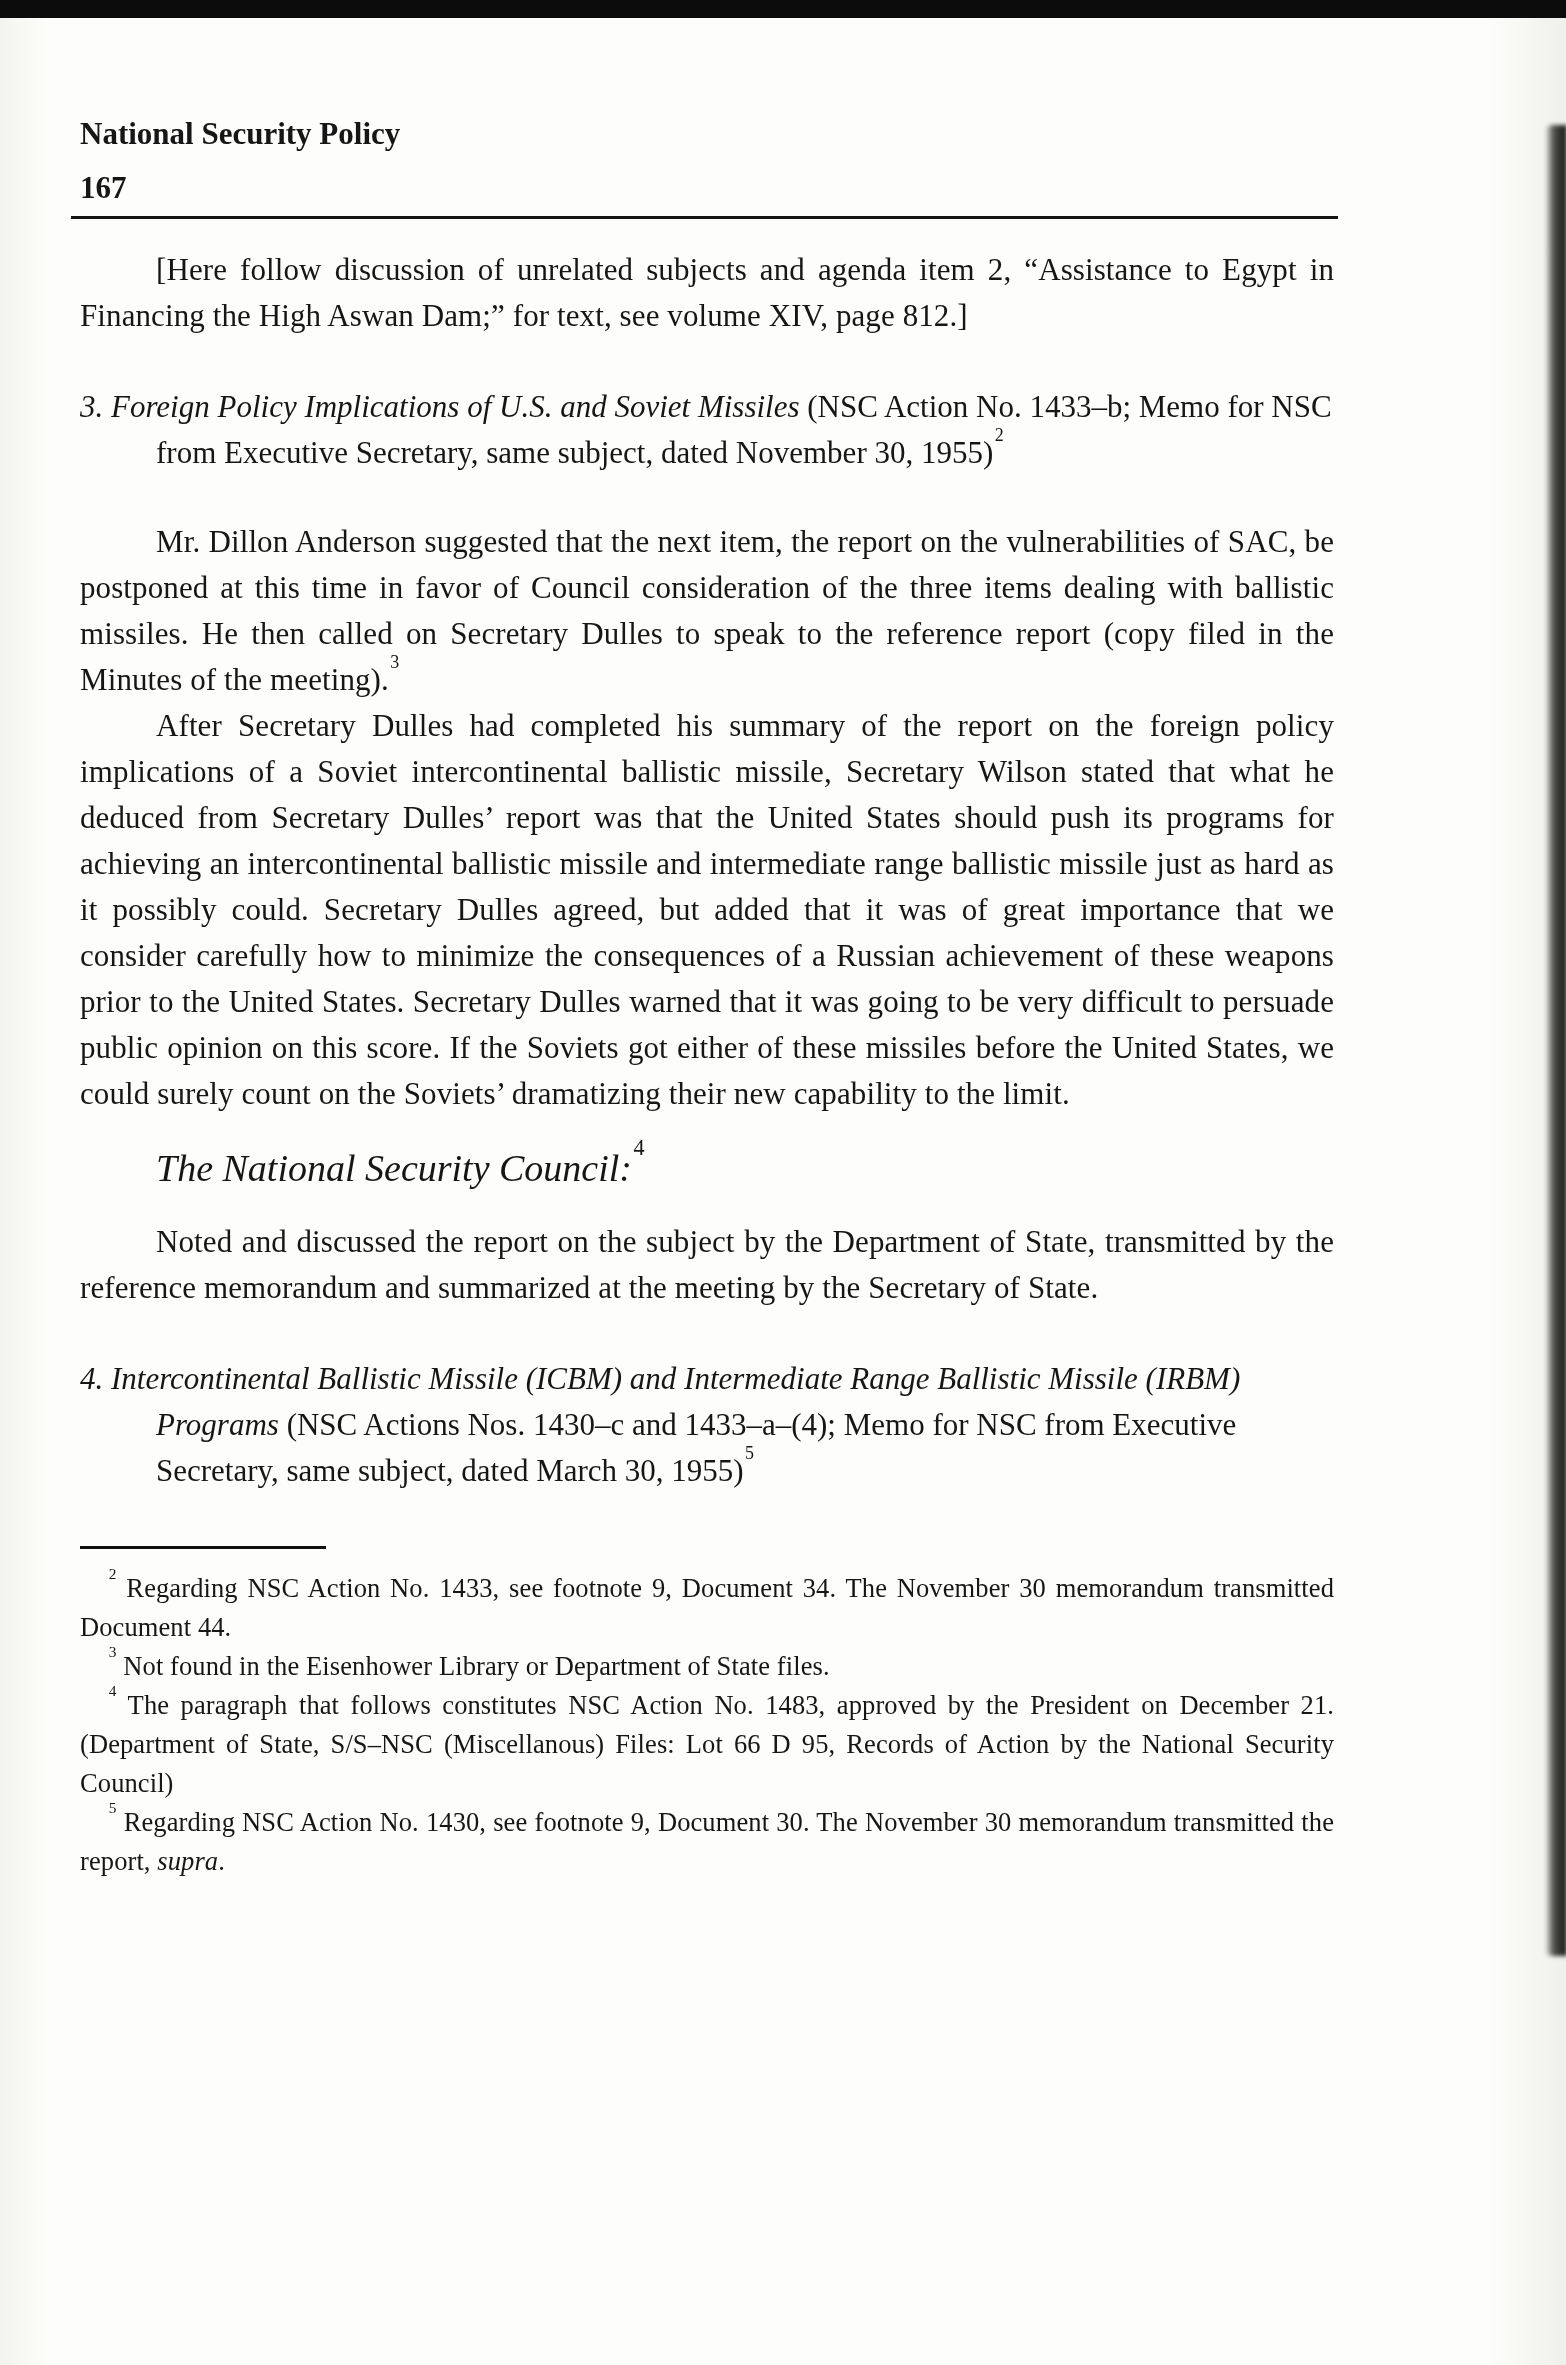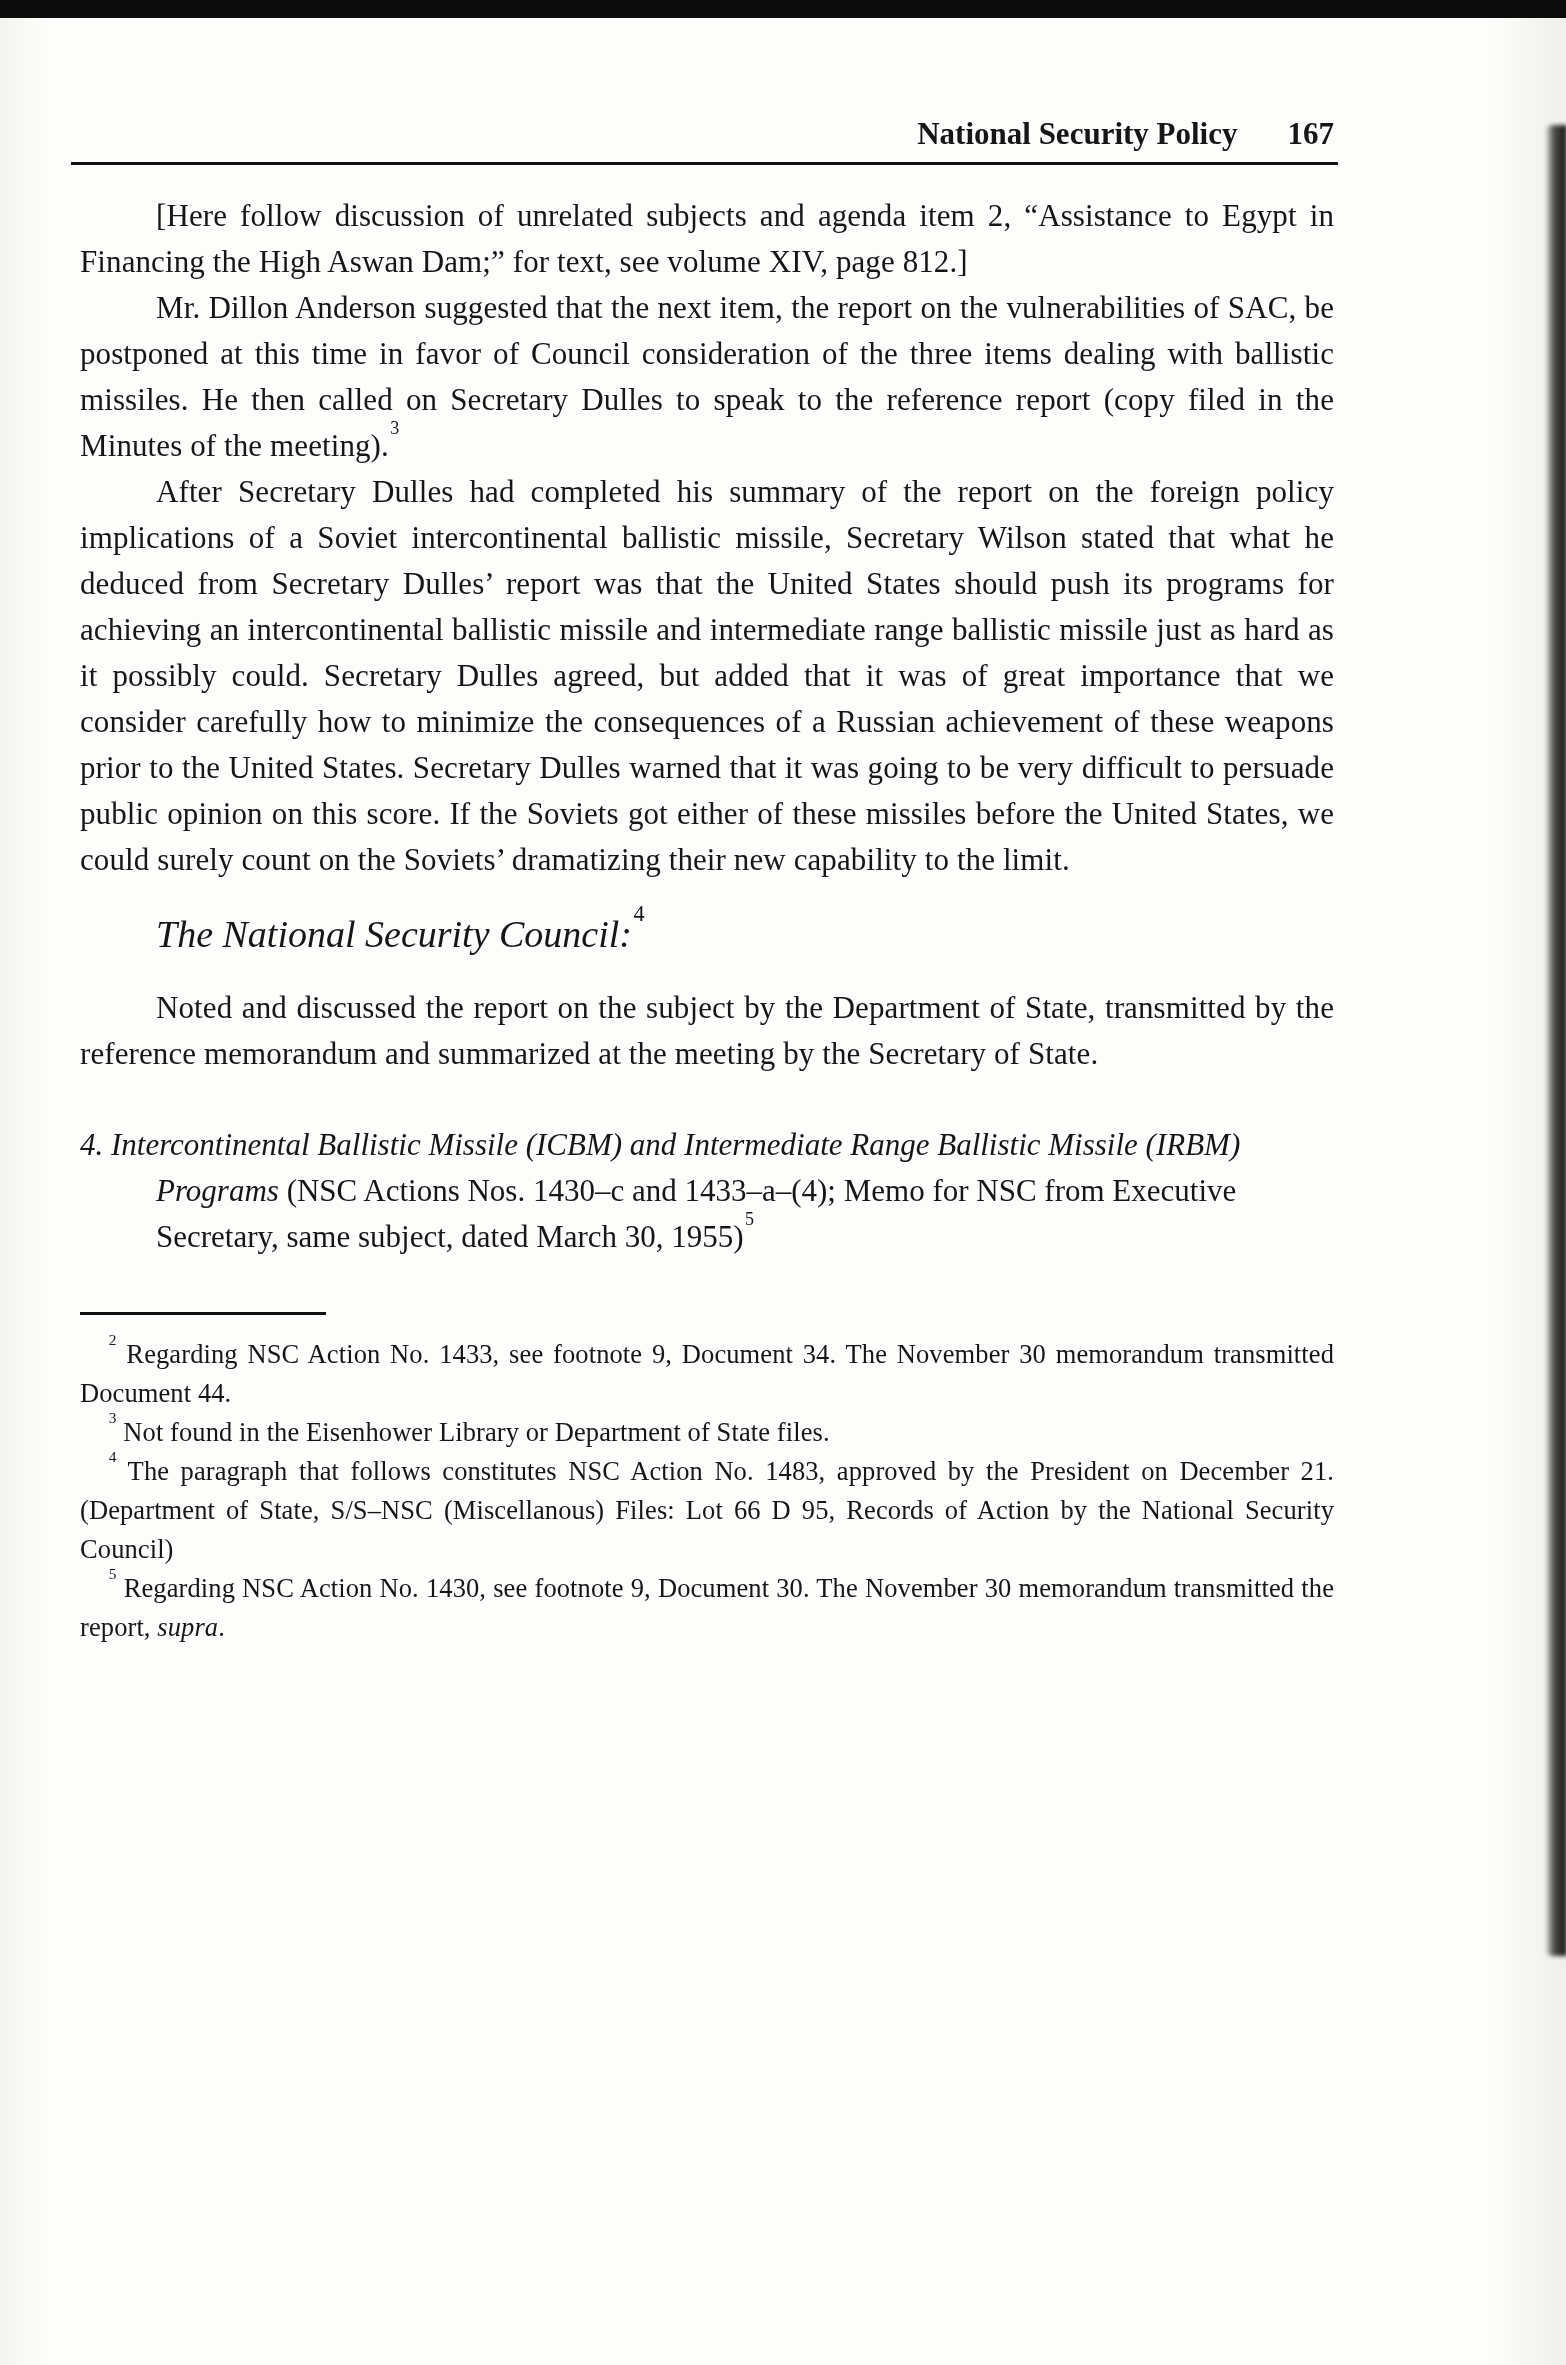--- a/index.html
+++ b/index.html
@@ -41,24 +41,25 @@
     position: relative;
     box-sizing: border-box;
     width: 100%;
     height: 100%;
     padding: 118px 233px 0 80px;
   }
   .running-head {
     display: flex;
     justify-content: flex-end;
     align-items: baseline;
-    gap: 50px;
+    gap: 23px;
     font-size: 31px;
     font-weight: 700;
     line-height: 1;
+    flex-direction: column;
   }
   .head-rule {
     height: 2.4px;
     background: #141414;
     margin: 13.2px 0 0 -9.5px;
     width: calc(100% + 13.2px);
   }
   p { margin: 0; }
   .body-par {
     font-size: 31px;
@@ -127,20 +128,21 @@
   <div class="page">
 
     <header class="running-head">
       <span class="head-title">National Security Policy</span>
       <span class="head-page">167</span>
     </header>
     <div class="head-rule"></div>
 
     <p class="body-par intro">[Here follow discussion of unrelated subjects and agenda item 2, “Assistance to Egypt in Financing the High Aswan Dam;” for text, see volume XIV, page 812.]</p>
 
+    <h3 class="doc-heading"><em>3. Foreign Policy Implications of U.S. and Soviet Missiles </em><span class="roman">(NSC Action No. 1433–b; Memo for NSC from Executive Secretary, same subject, dated November 30, 1955)</span><sup class="fnref">2</sup></h3>
 
     <p class="body-par"><span>Mr. Dillon Anderson suggested that the next item, the report on the vulnerabilities of SAC, be postponed at this time in favor of Council consideration of the three items dealing with ballistic missiles. He then called on Secretary Dulles to speak to the reference report (copy filed in the Minutes of the meeting).</span><sup class="fnref">3</sup></p>
 
     <p class="body-par">After Secretary Dulles had completed his summary of the report on the foreign policy implications of a Soviet intercontinental ballistic missile, Secretary Wilson stated that what he deduced from Secretary Dulles’ report was that the United States should push its programs for achieving an intercontinental ballistic missile and intermediate range ballistic missile just as hard as it possibly could. Secretary Dulles agreed, but added that it was of great importance that we consider carefully how to minimize the consequences of a Russian achievement of these weapons prior to the United States. Secretary Dulles warned that it was going to be very difficult to persuade public opinion on this score. If the Soviets got either of these missiles before the United States, we could surely count on the Soviets’ dramatizing their new capability to the limit.</p>
 
     <p class="council-line"><em>The National Security Council:</em><sup class="fnref">4</sup></p>
 
     <p class="body-par">Noted and discussed the report on the subject by the Department of State, transmitted by the reference memorandum and summarized at the meeting by the Secretary of State.</p>
 
     <h3 class="doc-heading"><em>4. Intercontinental Ballistic Missile (ICBM) and Intermediate Range Ballistic Missile (IRBM) Programs </em><span class="roman">(NSC Actions Nos. 1430–c and 1433–a–(4); Memo for NSC from Executive Secretary, same subject, dated March 30, 1955)</span><sup class="fnref">5</sup></h3>

